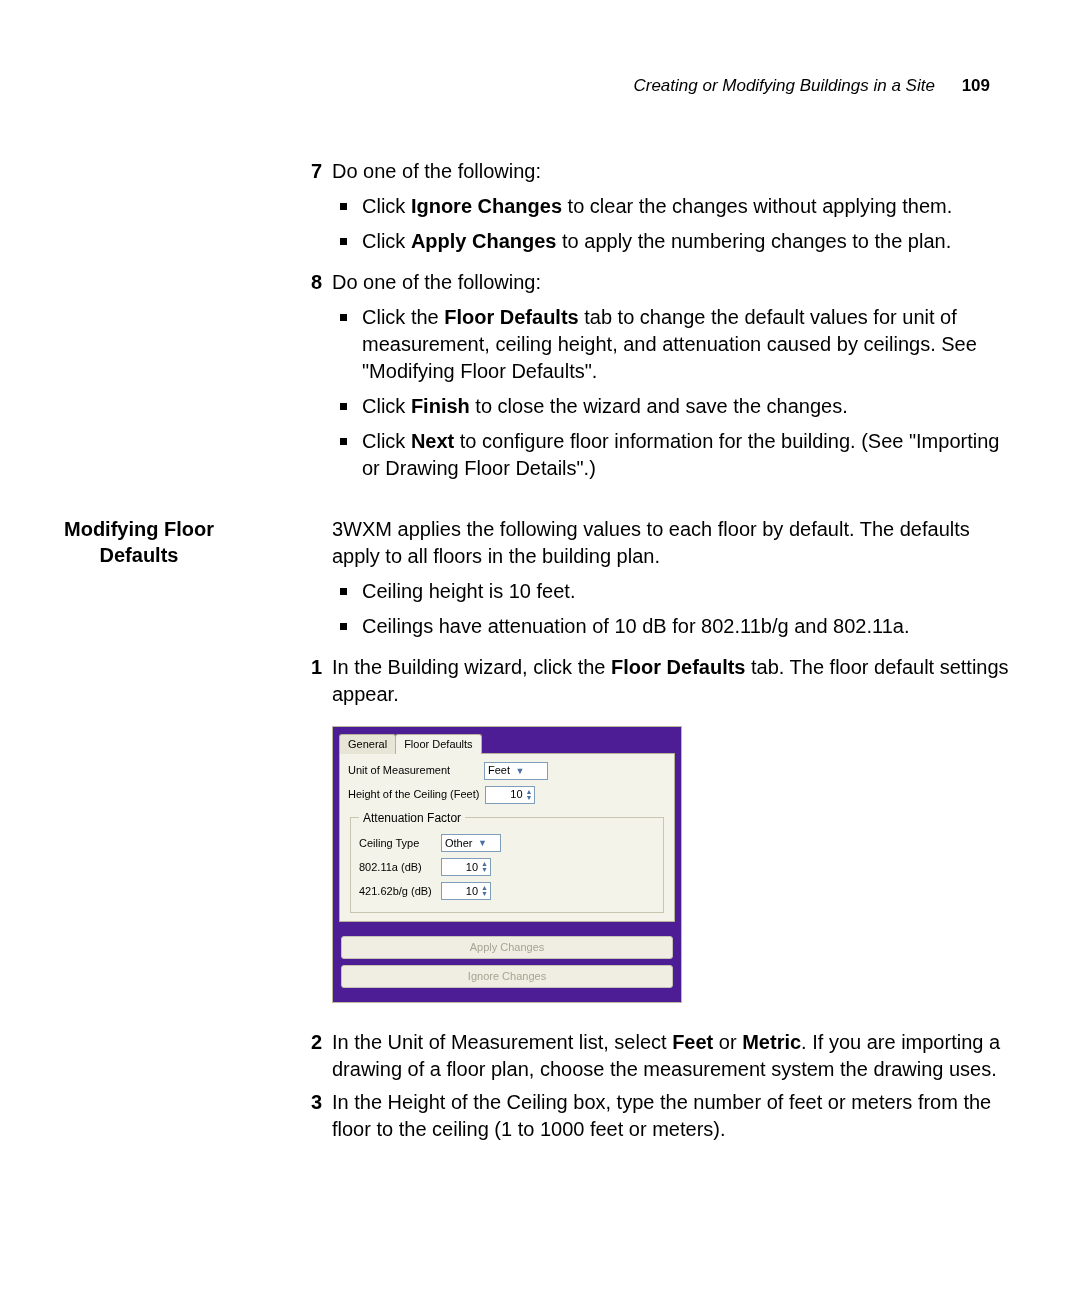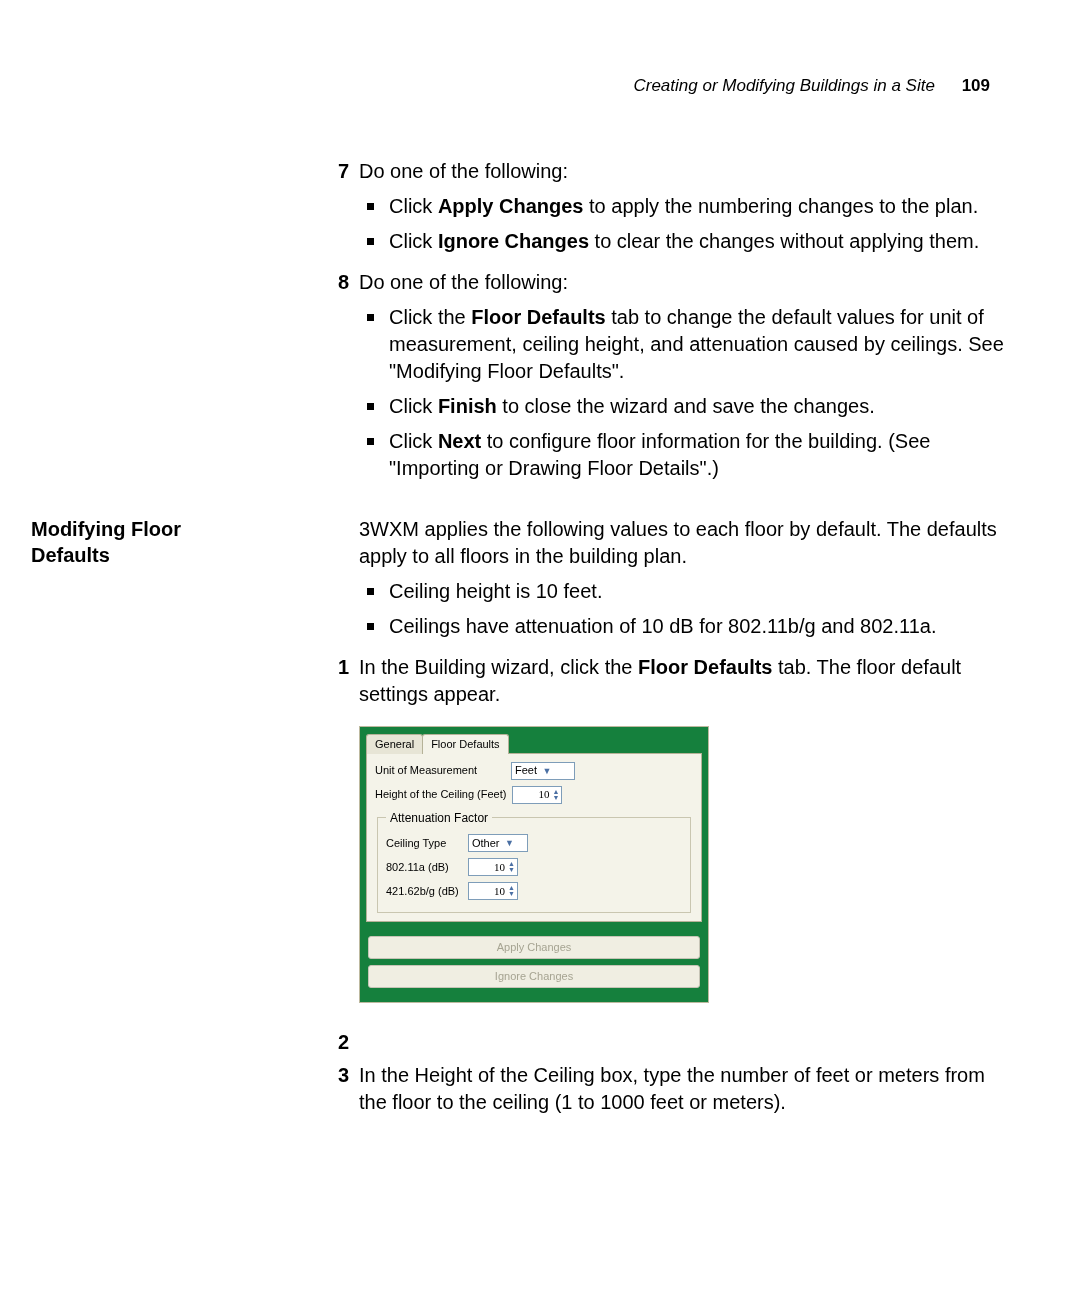--- a/index.html
+++ b/index.html
@@ -7,21 +7,21 @@
     padding: 0;
     background: #fff;
     font-family: "Segoe UI", "Helvetica Neue", Arial, sans-serif;
     color: #000;
   }
   .page {
     width: 1080px;
     height: 1296px;
     position: relative;
     box-sizing: border-box;
-    padding: 76px 70px 0 13px;
+    padding: 76px 70px 0 4px;
   }
   .running-head {
     text-align: right;
     padding-right: 20px;
     font-size: 17px;
     font-style: italic;
   }
   .running-head .pgnum {
     font-style: normal;
     font-weight: 700;
@@ -32,25 +32,24 @@
   }
   .row {
     display: flex;
     margin-bottom: 4px;
   }
   .sidecol {
     width: 288px;
     flex: 0 0 288px;
     box-sizing: border-box;
     padding-right: 18px;
-    text-align: left;
+    text-align: center;
     font-weight: 700;
     font-size: 20px;
     line-height: 1.3;
-    margin-left: 18px;
   }
   .numcol {
     width: 30px;
     flex: 0 0 30px;
     text-align: right;
     padding-right: 10px;
     font-weight: 700;
     font-size: 20px;
     line-height: 1.35;
   }
@@ -81,21 +80,21 @@
     background: #000;
   }
   b { font-weight: 700; }
 
   
   .dlgwrap {
     margin: 18px 0 22px 0;
   }
   .dlg {
     width: 348px;
-    background: #15803d;
+    background: #4c1d95;
     border: 1px solid #bdb99f;
     font-family: Tahoma, Arial, sans-serif;
     font-size: 11px;
     color: #000;
   }
   .tabbar {
     padding: 6px 6px 0 6px;
     display: flex;
   }
   .tab {
@@ -154,21 +153,21 @@
     display: inline-flex;
     align-items: center;
     border: 1px solid #7e9db9;
     background: #fff;
     height: 18px;
     box-sizing: border-box;
     width: 50px;
     justify-content: flex-end;
     padding-right: 1px;
   }
-  .xpspin .val { flex: 1; text-align: right; padding-right: 2px; font-family: Liberation Serif, serif; }
+  .xpspin .val { flex: 1; text-align: right; padding-right: 2px; }
   .xpspin .arrows {
     display: inline-flex;
     flex-direction: column;
     line-height: 6px;
     font-size: 7px;
     color: #4a6fa3;
     padding: 0 1px;
   }
   .btnrow { padding: 8px; }
   .xpbtn {
@@ -197,24 +196,24 @@
 
   <div class="content">
 
     <div class="row">
       <div class="sidecol"></div>
       <div class="numcol">7</div>
       <div class="bodycol">
         <span>Do one of the following:</span>
         <ul class="bullets">
           <li>
+            <span>Click </span><b>Ignore Changes</b><span> to clear the changes without applying them.</span>
+          </li>
+          <li>
             <span>Click </span><b>Apply Changes</b><span> to apply the numbering changes to the plan.</span>
-          </li>
-          <li>
-            <span>Click </span><b>Ignore Changes</b><span> to clear the changes without applying them.</span>
           </li>
         </ul>
       </div>
     </div>
 
     <div class="row">
       <div class="sidecol"></div>
       <div class="numcol">8</div>
       <div class="bodycol">
         <span>Do one of the following:</span>
@@ -314,20 +313,23 @@
               <span class="xpbtn">Ignore Changes</span>
             </div>
           </div>
         </div>
       </div>
     </div>
 
     <div class="row">
       <div class="sidecol"></div>
       <div class="numcol">2</div>
+      <div class="bodycol">
+        <span>In the Unit of Measurement list, select </span><b>Feet</b><span> or </span><b>Metric</b><span>. If you are importing a drawing of a floor plan, choose the measurement system the drawing uses.</span>
+      </div>
     </div>
 
     <div class="row" style="margin-top:6px;">
       <div class="sidecol"></div>
       <div class="numcol">3</div>
       <div class="bodycol">In the Height of the Ceiling box, type the number of feet or meters from the floor to the ceiling (1 to 1000 feet or meters).</div>
     </div>
 
   </div>
 </div>

